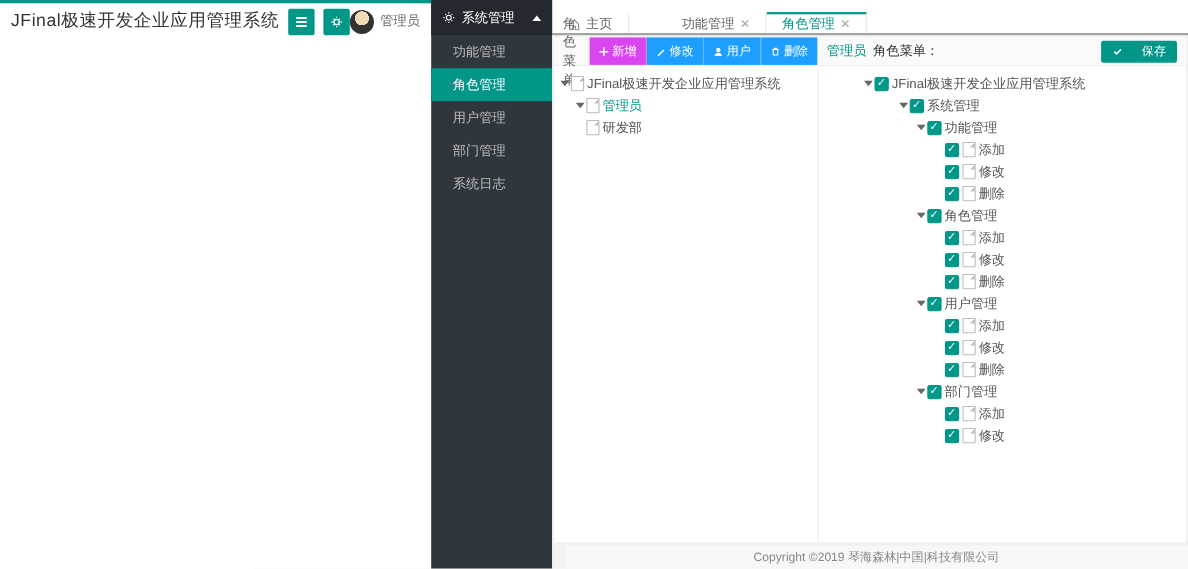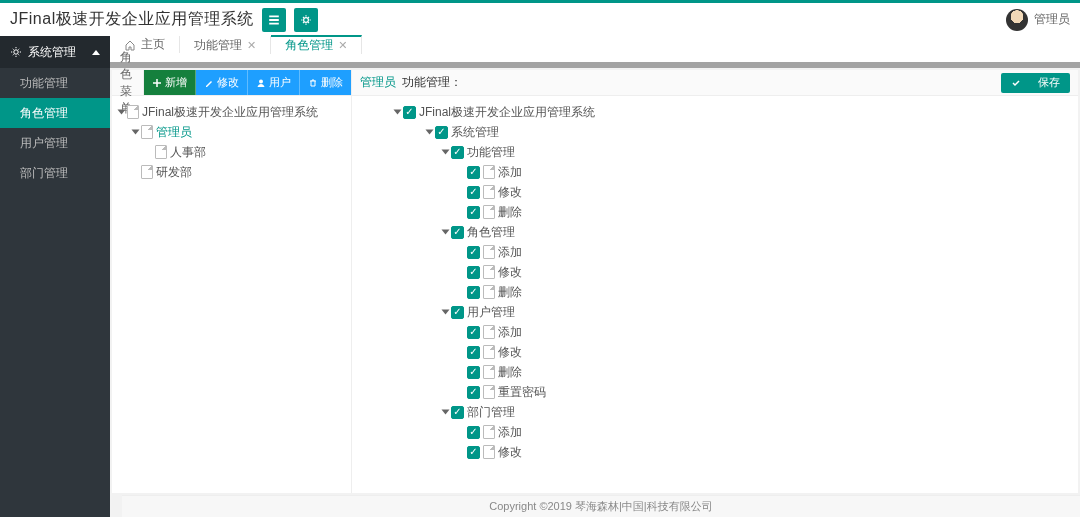--- a/index.html
+++ b/index.html
@@ -1,42 +1,42 @@
 <!DOCTYPE html>
 <html><head>
 <meta charset="utf-8">
 <style>
 * { margin:0; padding:0; box-sizing:border-box; font-family:"Microsoft YaHei",Arial,sans-serif; }
 body { background:#fff; font-size:12px; color:#333; overflow:hidden; }
-.app { width:1080px; height:517px; display:flex; flex-direction:column; }
+.app { width:1080px; height:517px; display:flex; flex-direction:row; }
 .header { height:36px; background:#fff; border-top:3px solid #009688; display:flex; align-items:center; padding:0 10px; }
 .header-title { font-size:16px; font-weight:500; color:#333; letter-spacing:0.5px; }
 .header-btn { width:24px; height:24px; background:#009688; color:#fff; display:flex; align-items:center; justify-content:center; margin-left:8px; cursor:pointer; border-radius:2px; }
 .header-spacer { flex:1; }
 .header-user { display:flex; align-items:center; gap:6px; color:#666; }
 .avatar { width:22px; height:22px; border-radius:50%; background:radial-gradient(circle at 50% 35%, #f2d9b8 35%, #333 36%); }
 .body { flex:1; display:flex; min-height:0; }
 .sidebar { width:110px; background:#2f363c; color:#ccc; display:flex; flex-direction:column; }
 .sidebar-head { height:32px; background:#23292e; display:flex; align-items:center; padding:0 10px; gap:6px; color:#fff; position:relative; }
 .sidebar-caret { margin-left:auto; width:0; height:0; border-left:4px solid transparent; border-right:4px solid transparent; border-bottom:5px solid #fff; }
 .sidebar-item { height:30px; display:flex; align-items:center; padding-left:20px; color:#bbb; cursor:pointer; }
 .sidebar-item.active { background:#009688; color:#fff; }
 .main { flex:1; display:flex; flex-direction:column; min-width:0; background:#f2f2f2; }
-.tabbar { height:32px; background:#fff; border-bottom:6px solid #a3a3a3; display:flex; align-items:flex-start; }
+.tabbar { height:32px; background:#fff; border-bottom:2px solid #a3a3a3; display:flex; align-items:flex-end;gap:34px; }
 .tab { display:flex; align-items:center; padding:0 14px; gap:5px; border-right:1px solid #e6e6e6; color:#666; cursor:pointer; font-size:12px; }
 .tab.home svg{width:12px;height:12px;}
 .tab.active { background:#fff; color:#009688; border-top:2px solid #009688; margin-top:-1px; }
 .tab .close { font-size:11px; color:#aaa; }
 .content { flex:1; display:flex; min-height:0; background:#fff; margin:2px; }
 .pane-left { width:240px; border-right:1px solid #eee; display:flex; flex-direction:column; }
 .pane-left-head { height:26px; display:flex; align-items:stretch; border-bottom:1px solid #eee; }
 .pane-left-title { flex:1; display:flex; align-items:center; padding-left:8px; color:#666; background:#fafafa; border-right:1px solid #eee;}
 .tbtn { display:flex; align-items:center; padding:0 8px; gap:3px; color:#fff; cursor:pointer; font-size:11px; }
 .tbtn svg{width:10px;height:10px;}
-.tbtn.add{background:#15803d;}
+.tbtn.add{background:#d946ef;}
 .tbtn.edit{background:#1E9FFF;}
 .tbtn.user{background:#1E9FFF;}
 .tbtn.del{background:#1E9FFF;}
 .tbtn:not(:last-child){border-right:1px solid rgba(255,255,255,0.3);}
 .tree { flex:1; overflow:auto; padding:6px 4px; }
 .node { line-height:20px; white-space:nowrap; }
 .node .row { display:flex; align-items:center; gap:3px; cursor:pointer; }
 .indent { display:inline-block; }
 .toggle { width:0;height:0;border-top:4px solid transparent;border-bottom:4px solid transparent;border-left:5px solid #666; display:inline-block; }
 .toggle.open{ transform:rotate(90deg); }
@@ -88,20 +88,21 @@
             <path d="M6 1v1.2M6 9.8V11M1 6h1.2M9.8 6H11M2.8 2.8l.8.8M8.4 8.4l.8.8M2.8 9.2l.8-.8M8.4 3.6l.8-.8" stroke="#fff"></path>
           </svg>
         <span>系统管理</span>
         <span class="sidebar-caret"></span>
       </div>
       <div id="sidebar-items">
           <div class="sidebar-item">功能管理</div>
           <div class="sidebar-item active">角色管理</div>
           <div class="sidebar-item">用户管理</div>
           <div class="sidebar-item">部门管理</div>
+          <div class="sidebar-item">系统日志</div>
         </div>
     </div>
 
     <div class="main">
       <div class="tabbar">
         <div class="tab home">
           <svg viewBox="0 0 12 12">
               <path d="M2 6l4-4 4 4v5H7V8H5v3H2z" fill="none" stroke="#888"></path>
             </svg>
           <span>主页</span>
@@ -160,41 +161,33 @@
               <div class="node">
                 <span class="row">
                   <span class="indent" style="width:14px"></span>
                   <span class="toggle open"></span>
                   <span class="ficon"></span>
                   <span class="node-label sel">管理员</span>
                 </span>
               </div>
               <div class="node">
                 <span class="row">
-                  <span class="indent" style="width:28px"></span>
-                  <span class="toggle none"></span>
-                  <span class="ficon"></span>
-                  <span class="node-label">人事部</span>
-                </span>
-              </div>
-              <div class="node">
-                <span class="row">
                   <span class="indent" style="width:14px"></span>
                   <span class="toggle none"></span>
                   <span class="ficon"></span>
                   <span class="node-label">研发部</span>
                 </span>
               </div>
             </div>
         </div>
 
         <div class="pane-right">
           <div class="pane-right-head">
             <span class="pr-label1">管理员</span>
-            <span class="pr-label2">功能管理：</span>
+            <span class="pr-label2">角色菜单：</span>
             <span class="save-btn">
                 <svg viewBox="0 0 10 10" width="10" height="10">
                   <path d="M2 5l2 2 4-4" fill="none" stroke="#fff" stroke-width="1.5"></path>
                 </svg>
                 <span>保存</span>
               </span>
           </div>
           <div class="perm-tree" id="perm-tree">
               <div class="node">
                 <span class="row">
@@ -308,29 +301,20 @@
                   <span class="node-label">修改</span>
                 </span>
               </div>
               <div class="node">
                 <span class="row">
                   <span class="indent" style="width:64px"></span>
                   <span class="toggle none"></span>
                   <span class="chk on"></span>
                   <span class="ficon"></span>
                   <span class="node-label">删除</span>
-                </span>
-              </div>
-              <div class="node">
-                <span class="row">
-                  <span class="indent" style="width:64px"></span>
-                  <span class="toggle none"></span>
-                  <span class="chk on"></span>
-                  <span class="ficon"></span>
-                  <span class="node-label">重置密码</span>
                 </span>
               </div>
               <div class="node">
                 <span class="row">
                   <span class="indent" style="width:48px"></span>
                   <span class="toggle open"></span>
                   <span class="chk on"></span>
                   <span class="node-label">部门管理</span>
                 </span>
               </div>

